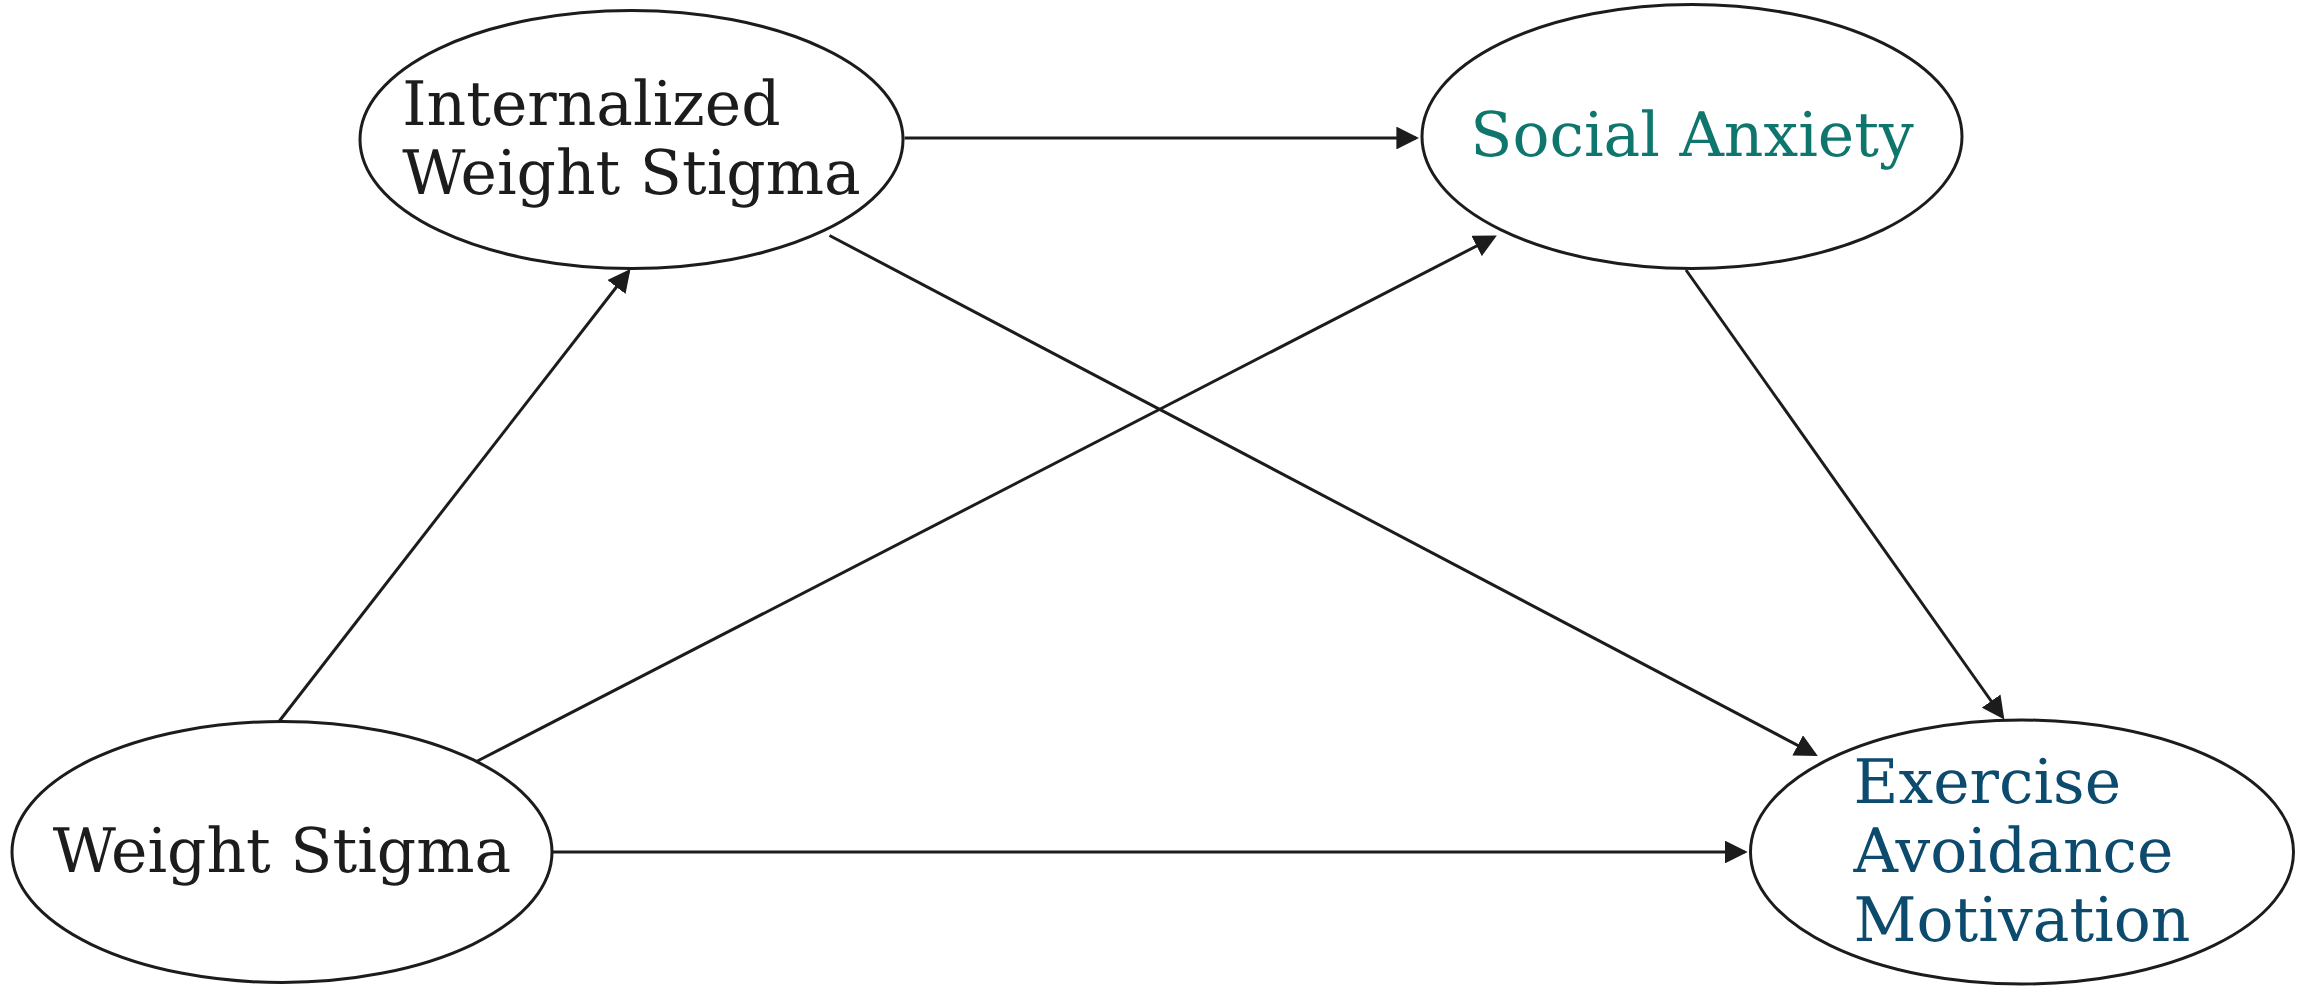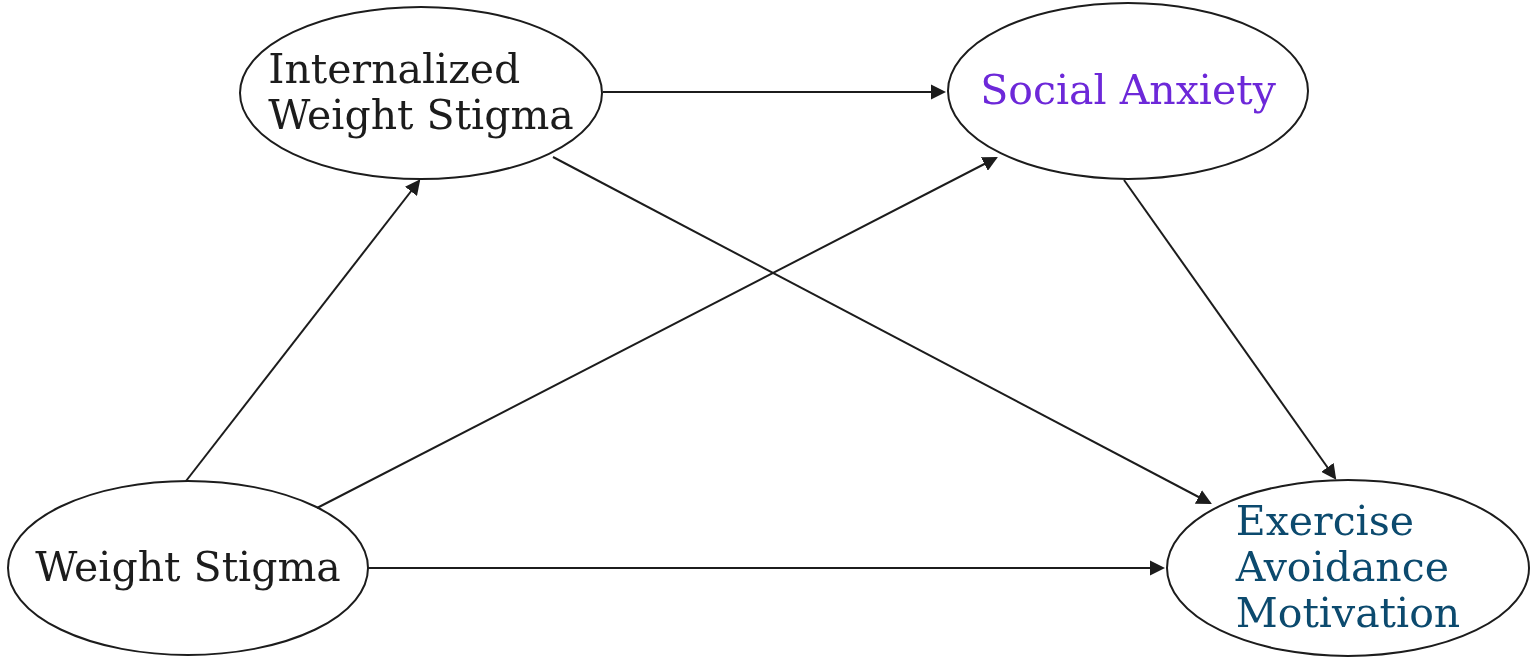--- a/index.html
+++ b/index.html
@@ -57,17 +57,17 @@
         <line x1="317" y1="508" x2="996" y2="158" stroke="#1c1c1c" stroke-width="2" marker-end="url(#arrowhead)"></line>
         <line x1="553" y1="157" x2="1210" y2="503" stroke="#1c1c1c" stroke-width="2" marker-end="url(#arrowhead)"></line>
         <line x1="368" y1="568" x2="1163" y2="568" stroke="#1c1c1c" stroke-width="2" marker-end="url(#arrowhead)"></line>
         <line x1="1124" y1="180" x2="1335" y2="478" stroke="#1c1c1c" stroke-width="2" marker-end="url(#arrowhead)"></line>
       </g>
   </svg>
   <div>
       <div class="node-label" style="left: 188px; top: 568px; color: rgb(28, 28, 28);">Weight Stigma</div>
       <div class="node-label" style="left: 421px; top: 93px; color: rgb(28, 28, 28);">Internalized
 Weight Stigma</div>
-      <div class="node-label" style="left: 1128px; top: 91px; color: #6d28d9;">Social Anxiety</div>
+      <div class="node-label" style="left: 1128px; top: 91px; color: #0f766e;">Social Anxiety</div>
       <div class="node-label" style="left: 1348px; top: 568px; color: #0c4a6e;">Exercise Avoidance
 Motivation</div>
     </div>
 </div>
 
 </body></html>

